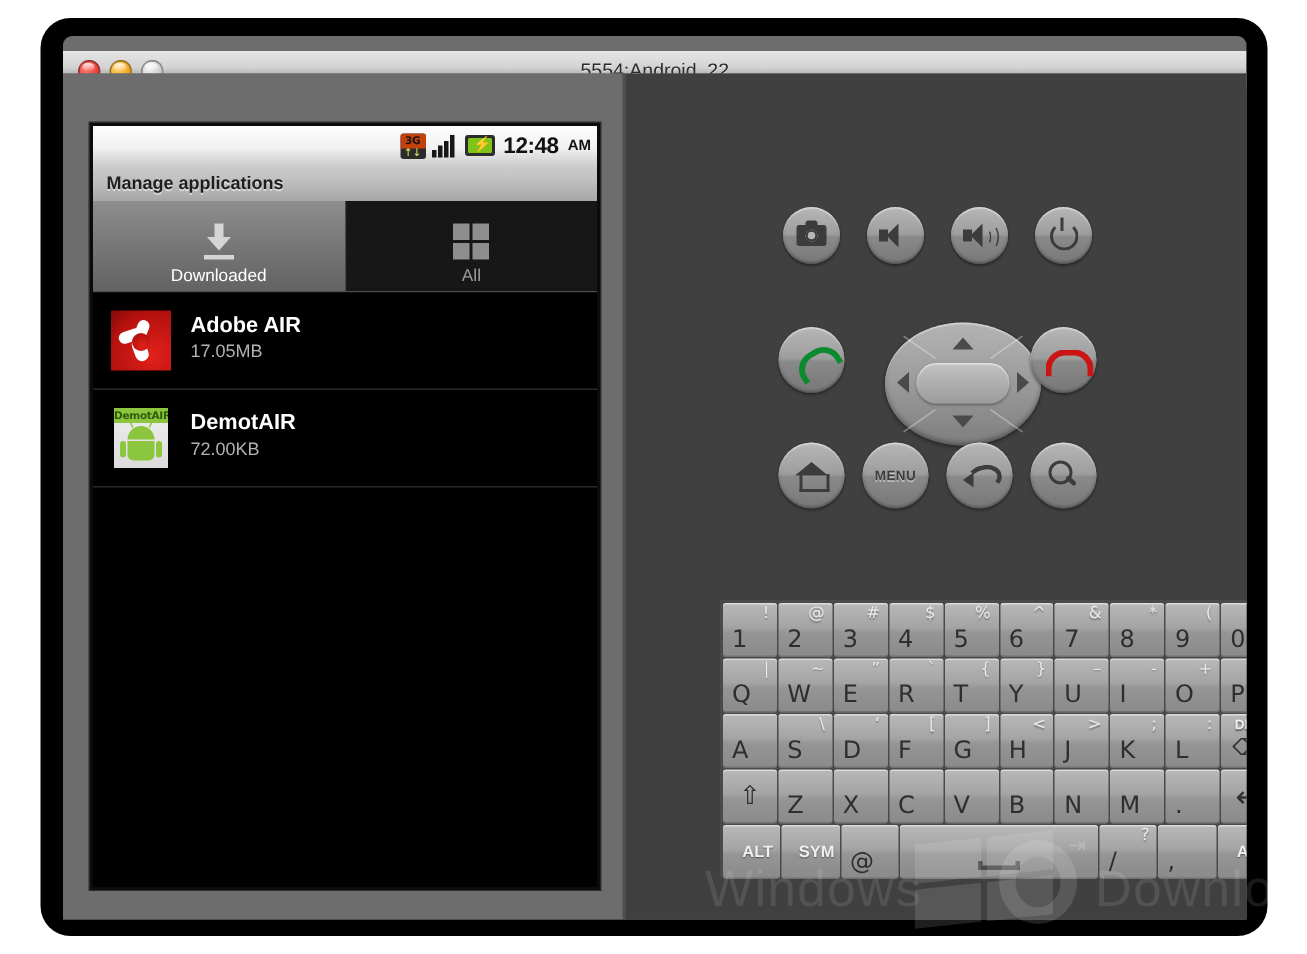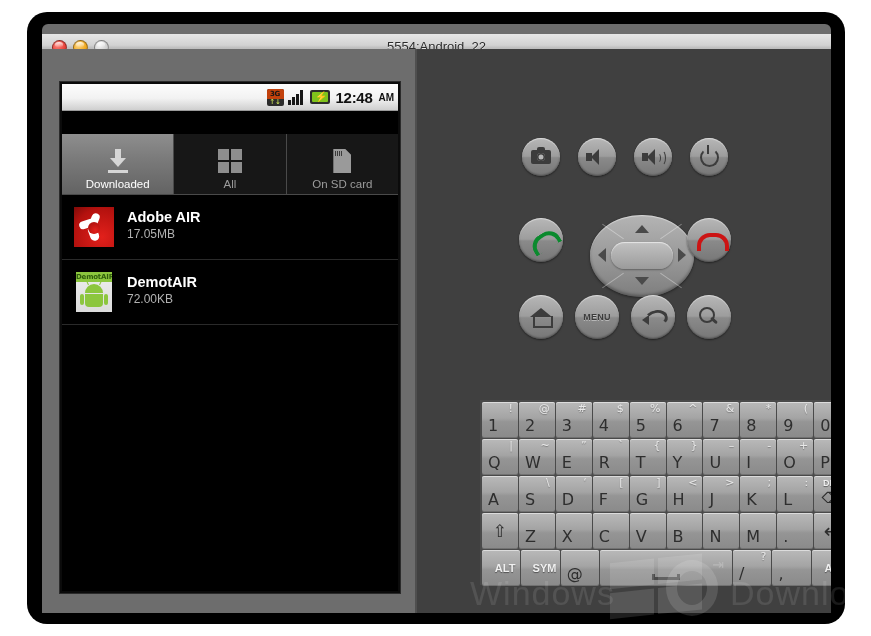--- a/index.html
+++ b/index.html
@@ -271,20 +271,23 @@
                 </div>
                 <div id="icobat" class="sb-ico">
                   <div class="cell"></div>
                   <div class="bolt">⚡</div>
                 </div>
                 <div id="sb-time">12:48</div>
                 <div id="sb-ampm">AM</div>
               </div>
             </div>
 
+            <div id="apptitle">
+              <div class="t">Manage applications</div>
+            </div>
 
             <div id="tabs">
               <div class="tab sel">
                 <div class="tabico">
                   <div class="i-dl">
                       <div class="shaft"></div>
                       <div class="head"></div>
                       <div class="base"></div>
                     </div>
                 </div>
@@ -293,26 +296,20 @@
               <div class="tab">
                 <div class="tabico">
                   <div class="i-all">
                       <i></i>
                       <i></i>
                       <i></i>
                       <i></i>
                     </div>
                 </div>
                 <div class="tl">All</div>
-              </div>
-              <div class="tab">
-                <div class="tabico">
-                    <div class="i-sd"></div>
-                  </div>
-                <div class="tl">On SD card</div>
               </div>
             </div>
 
             <div id="applist">
               <div class="approw">
                 <div class="appicon">
                   <div class="airicon">
                     <div class="blade b1"></div>
                       <div class="blade b2"></div>
                       <div class="blade b3"></div>

